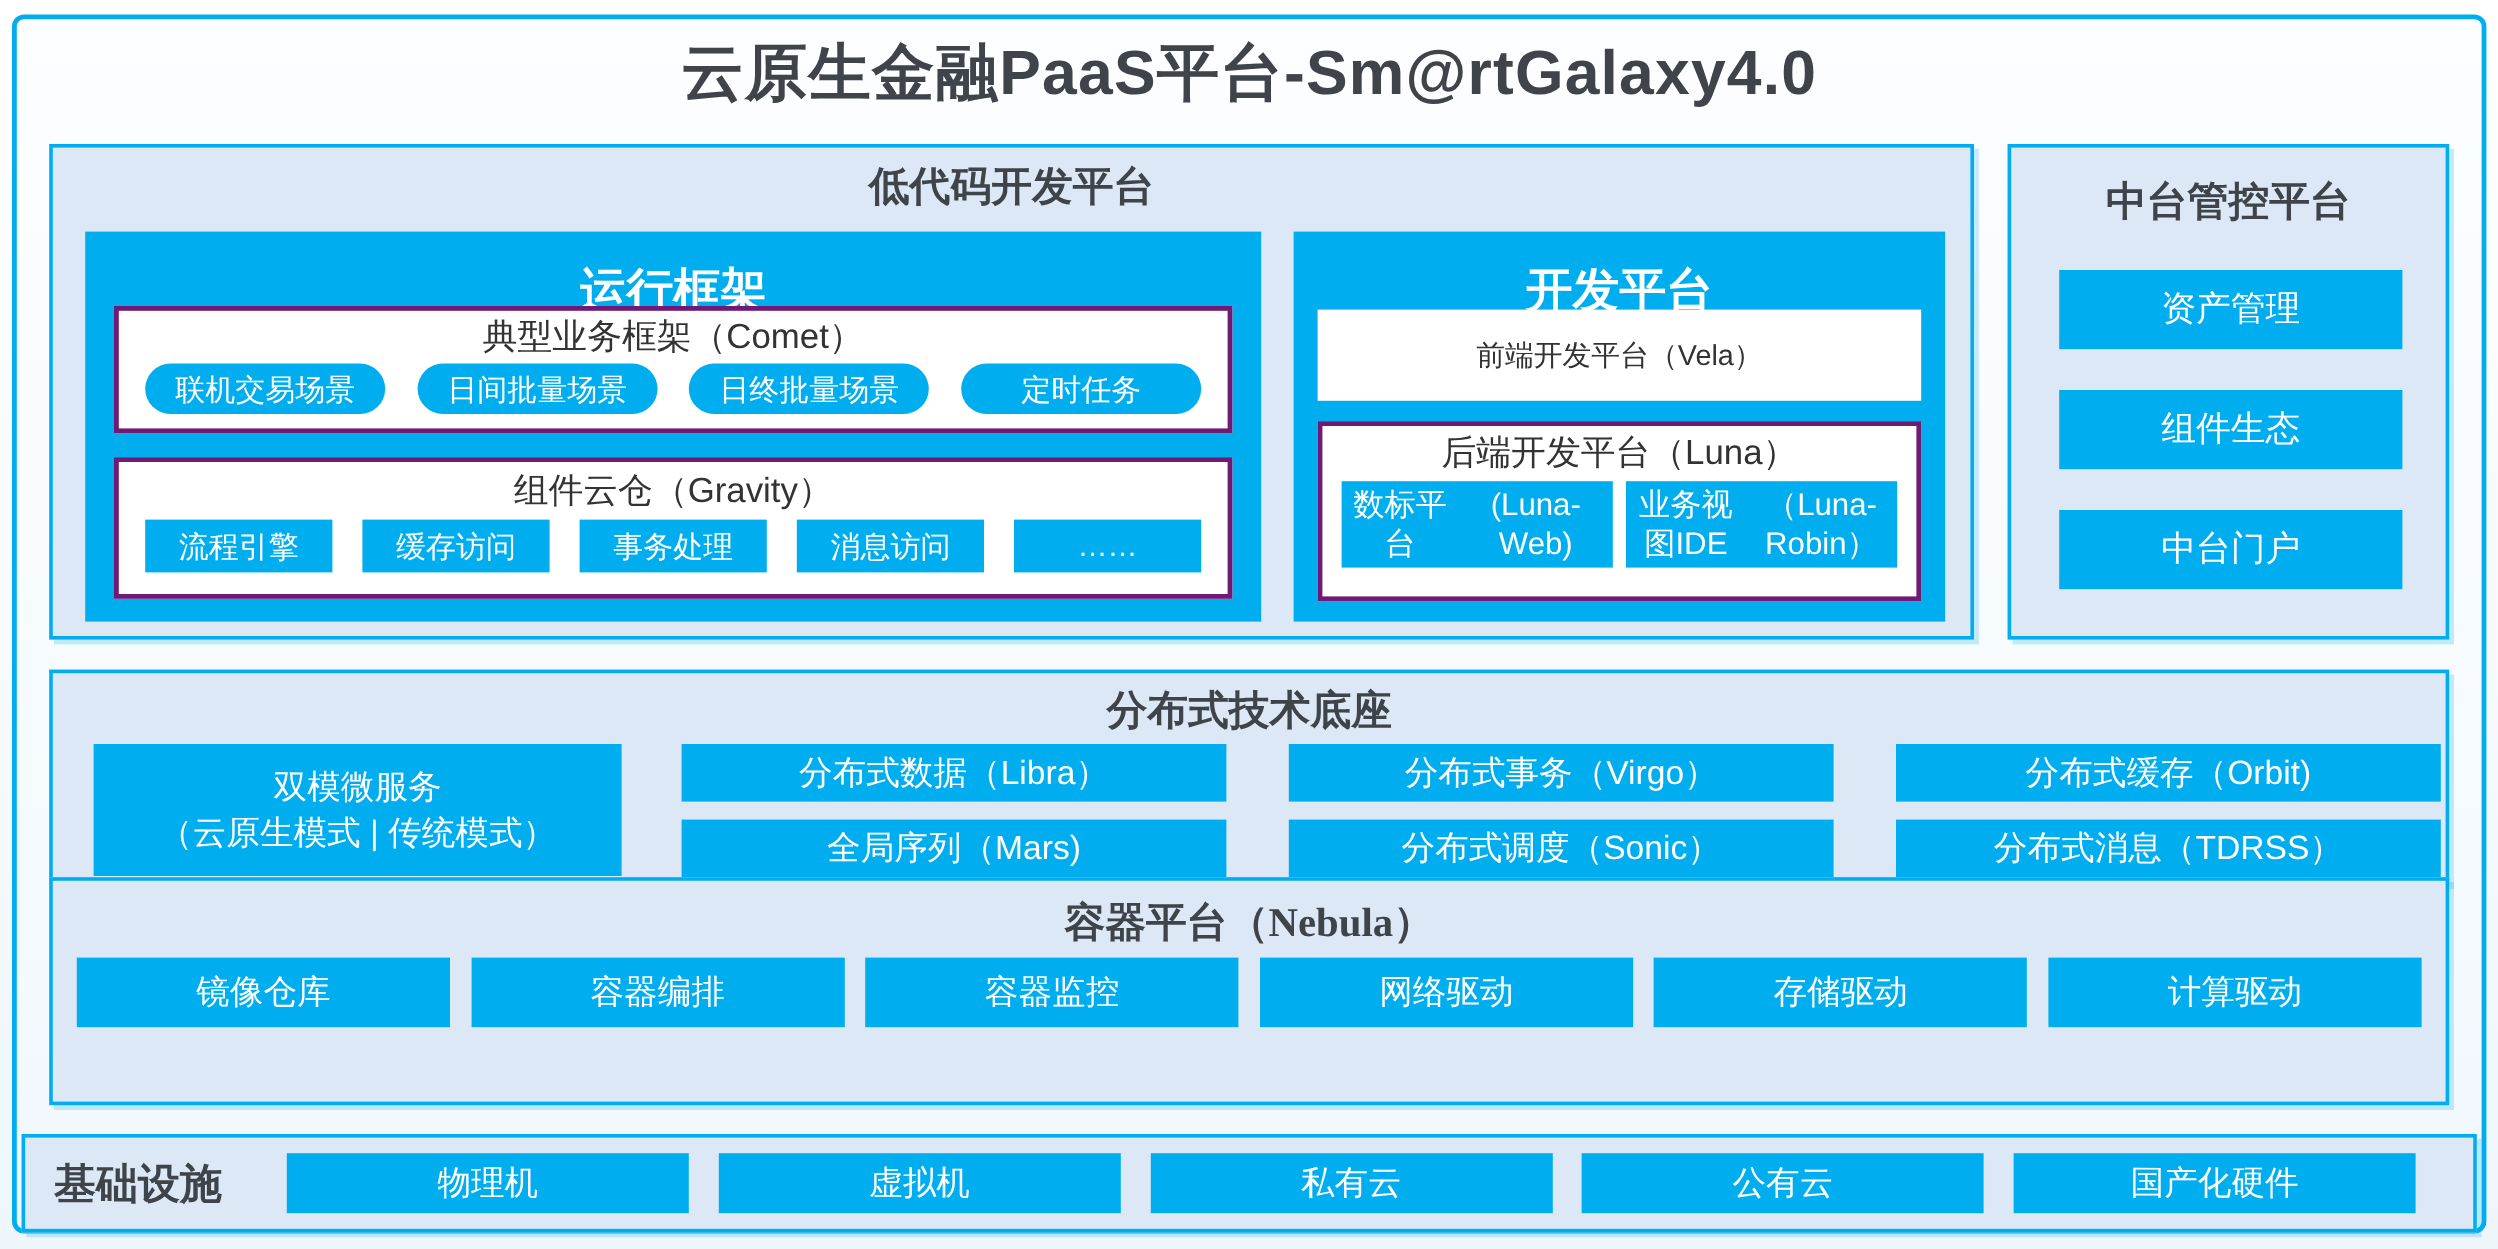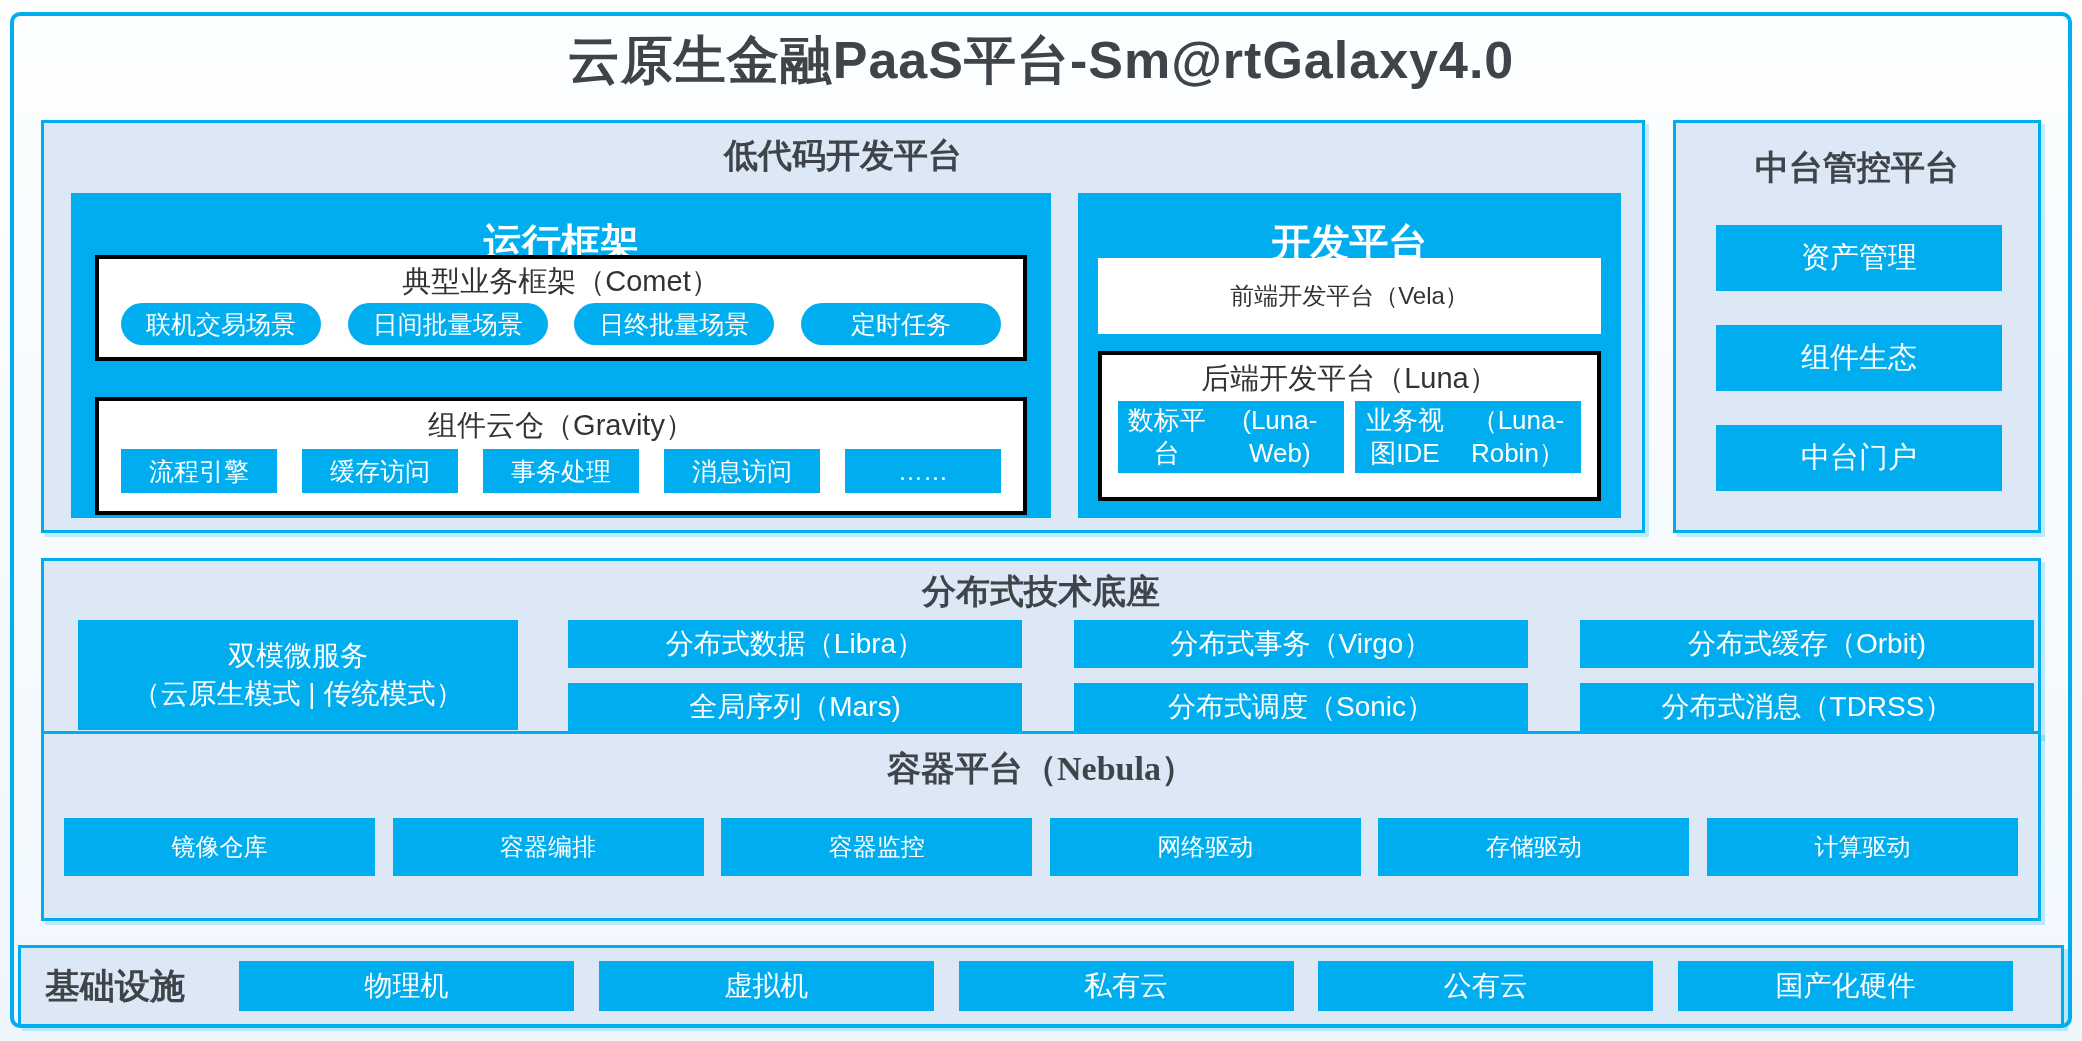--- a/index.html
+++ b/index.html
@@ -23,31 +23,31 @@
   
   #lowcode { left:41px; top:120px; width:1604px; height:413px; }
   #lowcode .panel-label { margin-top:10px; }
 
   .bluebox { position:absolute; background:#00AEEF; }
   .bluebox-title { text-align:center; font-size:39px; font-weight:700; color:#ffffff;
                    margin-top:24px; line-height:52px; }
 
   #runtime { left:27px; top:70px; width:980px; height:325px; }
 
-  .graybox { position:absolute; background:#ffffff; border:4px solid #000000; }
+  .graybox { position:absolute; background:#ffffff; border:4px solid #701a75; }
   .graybox-title { text-align:center; font-size:29px; font-weight:500; color:#333333; line-height:44px; }
 
   .btn-row { display:flex; justify-content:space-between; padding:0 22px; }
   .btn { background:#00AEEF; color:#ffffff; display:flex; align-items:center;
          justify-content:center; text-align:center; font-size:25px; }
 
   #comet { left:24px; top:62px; width:932px; height:106px; }
   #comet .btn { width:200px; height:42px;border-radius:21px; }
 
-  #gravity { left:24px; top:188px; width:932px; height:118px;margin-top:16px; }
+  #gravity { left:24px; top:188px; width:932px; height:118px; }
   #gravity .graybox-title { line-height:48px; }
   #gravity .btn { width:156px; height:44px; }
 
   #devplat { left:1034px; top:70px; width:543px; height:325px; }
   #vela { position:absolute; left:20px; top:65px; width:503px; height:76px; background:#ffffff;
           color:#333333; display:flex; align-items:center; justify-content:center;
           font-size:24px; font-weight:500; }
   #luna { left:20px; top:158px; width:503px; height:150px; }
   #luna .graybox-title { line-height:46px; }
   #luna .btn-row { padding:0 16px; }
@@ -67,21 +67,21 @@
               color:#ffffff; display:flex; flex-direction:column; align-items:center;
               justify-content:center; font-size:28px; line-height:38px; }
   #distgrid { position:absolute; left:524px; top:59px; width:1466px; height:111px;
               display:grid; grid-template-columns:repeat(3,1fr); column-gap:52px; row-gap:15px; }
   #distgrid .btn { font-size:28px; height:48px; }
 
   
   #containerplat { left:41px; top:731px; width:2000px; height:190px;font-family:Liberation Serif, serif; }
   #containerplat .panel-label { margin-top:12px; }
   #containerplat .btn-row { position:absolute; left:0; right:0; top:64px; padding:0 20px; }
-  #containerplat .btn { width:311px; height:58px; font-size:24px;margin-top:20px; }
+  #containerplat .btn { width:311px; height:58px; font-size:28px; }
 
   
   #infra { left:18px; top:945px; width:2046px; height:82px; display:flex; align-items:center; }
   .infra-label { font-size:35px; font-weight:700; color:#3E4449; margin-left:24px; width:172px; }
   .infra-row { display:flex; flex:1; justify-content:space-between; margin:0 48px 0 22px; }
   #infra .btn { width:335px; height:50px; font-size:28px; }
 </style>
 </head>
 <body>
 

